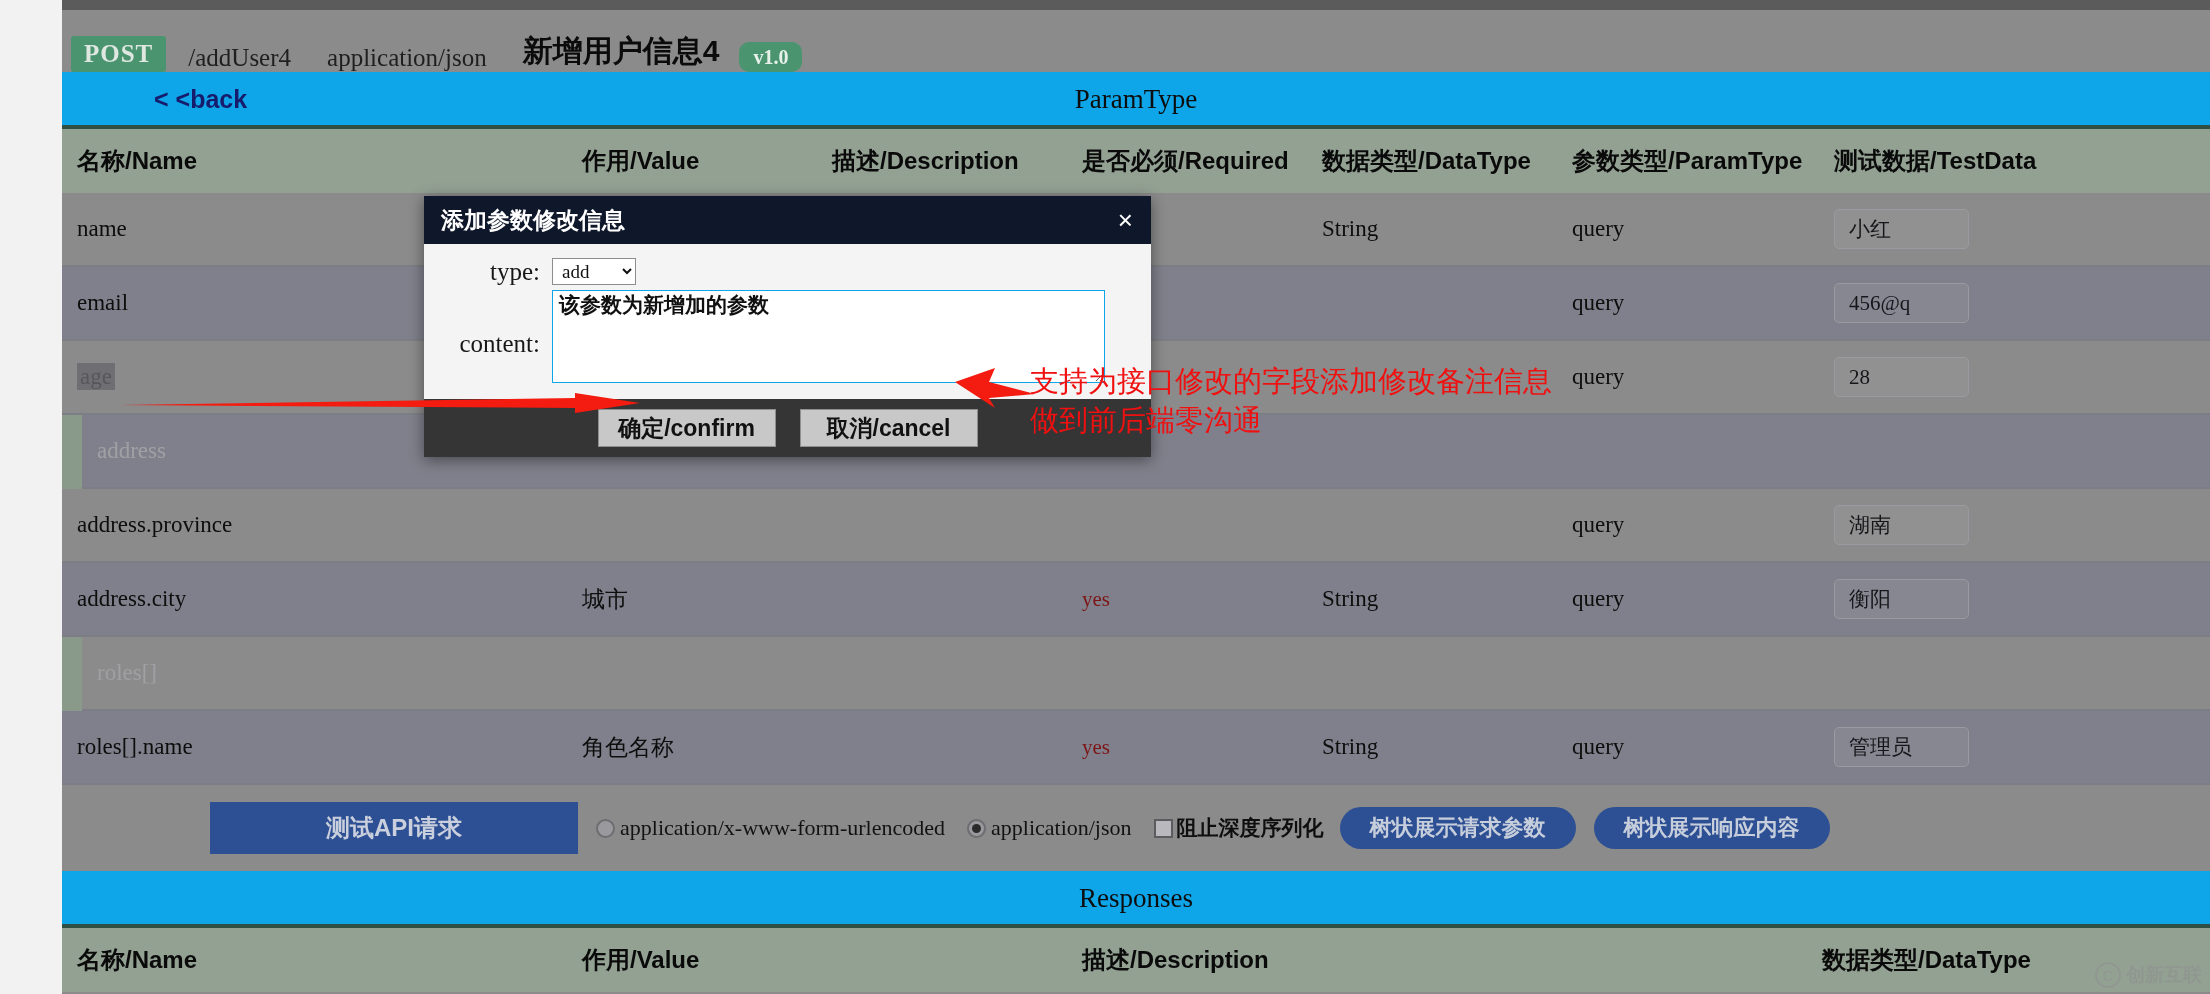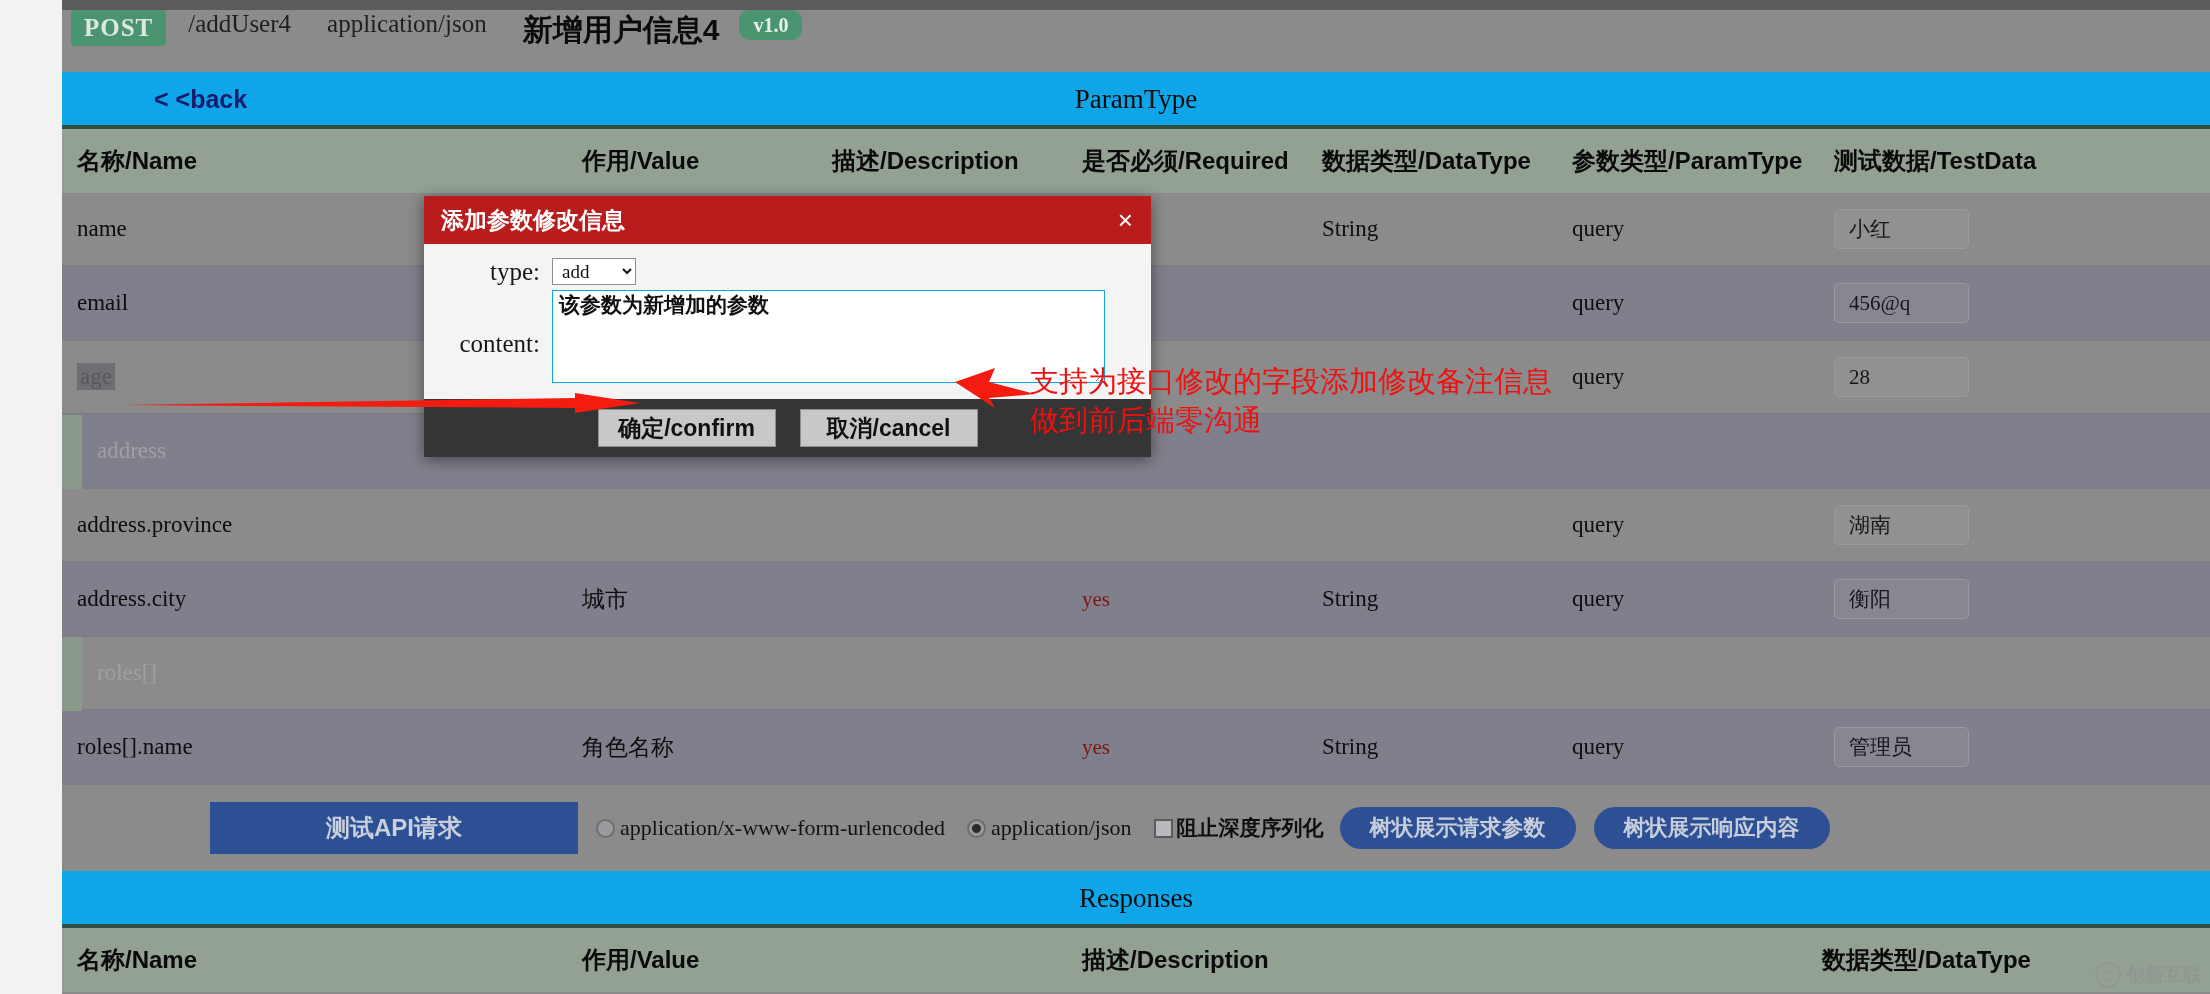--- a/index.html
+++ b/index.html
@@ -34,21 +34,21 @@
     width: 2148px; height: 10px;
     background: #5b5b5b;
   }
 
   
   .apibar {
     position: absolute;
     left: 0; top: 10px;
     width: 2148px; height: 62px;
     display: flex;
-    align-items: flex-start;
+    align-items: flex-end;
     padding-left: 9px;
     background: #8b8b8b;
   }
   .method-badge {
     background: #4a9470;
     color: #dfe7e1;
     font-family: "Liberation Serif", serif;
     font-weight: bold;
     font-size: 25px;
     letter-spacing: 1px;
@@ -262,21 +262,21 @@
   .modal {
     position: absolute;
     left: 424px; top: 196px;
     width: 727px;
     background: #f4f4f4;
     box-shadow: 0 3px 14px rgba(0,0,0,.45);
     z-index: 40;
   }
   .modal-head {
     height: 48px;
-    background: #b91c1c;
+    background: #0f172a;
     display: flex;
     align-items: center;
     padding: 0 14px 0 17px;
   }
   .modal-title {
     color: #ffffff;
     font-size: 23px;
     font-weight: bold;
     font-family: "Liberation Sans", sans-serif;
     flex: 1;

